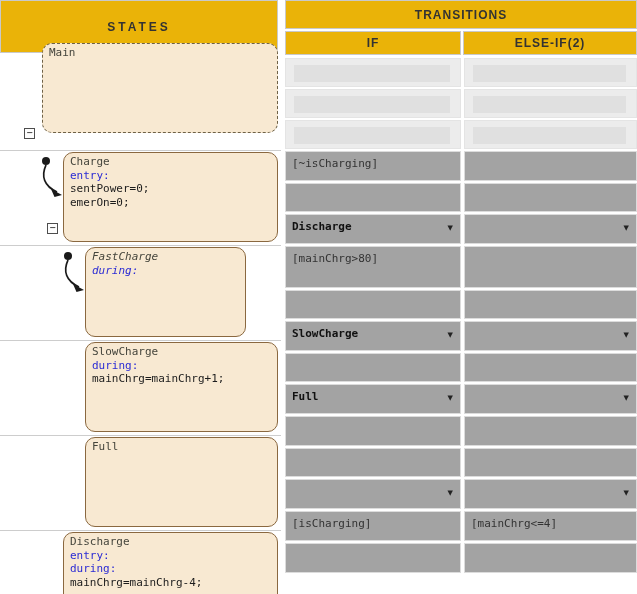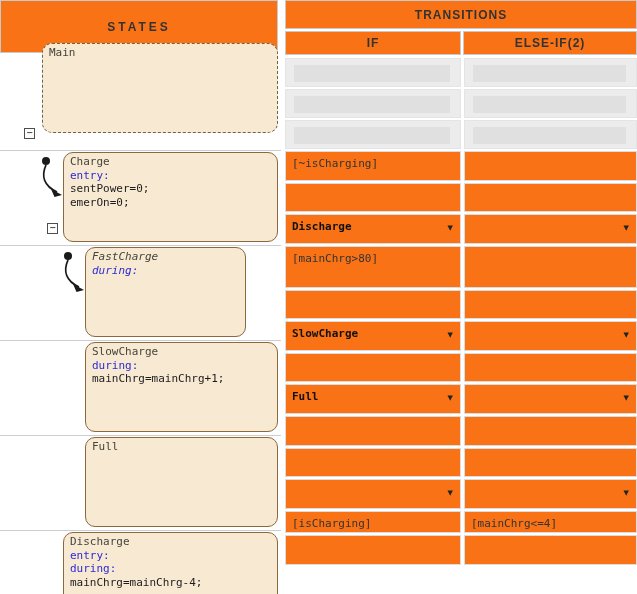--- a/index.html
+++ b/index.html
@@ -1,20 +1,20 @@
 <!DOCTYPE html>
 <html><head>
 <meta charset="utf-8">
 <style>
   html,body{margin:0;padding:0;background:#fff;}
   .app{position:relative;width:637px;height:594px;background:#ffffff;overflow:hidden;
        font-family:"Liberation Sans",sans-serif;}
 
   
-  .panel-header{position:absolute;box-sizing:border-box;background:#f97316;
+  .panel-header{position:absolute;box-sizing:border-box;background:#eab308;
     border:1px solid #c9c9c9;display:flex;align-items:center;justify-content:center;
     font-weight:bold;font-size:12px;color:#333;}
   .states-header{left:0;top:0;width:278px;height:53px;letter-spacing:3px;}
   .transitions-header{left:285px;top:0;width:352px;height:29px;letter-spacing:1px;}
   .col-hdr{position:absolute;top:31px;height:24px;letter-spacing:1px;}
   .col-hdr.if{left:285px;width:176px;}
   .col-hdr.elseif{left:463px;width:174px;}
 
   
   .hsep{position:absolute;left:0;width:281px;height:1px;background:#cdcdcd;}
@@ -43,21 +43,21 @@
   .collapse-charge{left:47px;top:223px;}
 
   
   .darrow{position:absolute;}
   .darrow-charge{left:38px;top:156px;}
   .darrow-fast{left:60px;top:251px;}
 
   
   .rows{position:absolute;left:285px;top:57px;width:352px;}
   .trow{display:flex;}
-  .cell{box-sizing:border-box;background:#f97316;border:1px solid #dcdcdc;
+  .cell{box-sizing:border-box;background:#a3a3a3;border:1px solid #dcdcdc;
     margin-top:1px;margin-bottom:1px;overflow:hidden;}
   .cell.c1{width:176px;margin-right:3px;}
   .cell.c2{flex:1;}
   .cell.dis{background:#ececec;border-color:#e4e4e4;}
   .bar{height:17px;margin:6px 10px 0 8px;background:#e0e0e0;}
   .cond{font-family:"DejaVu Sans Mono",monospace;font-size:11px;color:#333;padding:5px 6px;}
   .dest{font-family:"DejaVu Sans Mono",monospace;font-size:11px;font-weight:bold;
     color:#111;padding:5px 6px;position:relative;}
   .caret{position:absolute;right:7px;top:9px;font-size:7px;color:#222;
     font-family:"DejaVu Sans",sans-serif;}
@@ -217,21 +217,21 @@
       <div class="cell c1 dest">
         <span></span>
         <span class="caret">▼</span>
       </div>
       <div class="cell c2 dest">
         <span></span>
         <span class="caret">▼</span>
       </div>
     </div>
 
-    <div class="trow" style="height:24px">
+    <div class="trow" style="height:32px">
       <div class="cell c1 cond">[isCharging]</div>
       <div class="cell c2 cond">[mainChrg&lt;=4]</div>
     </div>
     <div class="trow" style="height:32px">
       <div class="cell c1"></div>
       <div class="cell c2"></div>
     </div>
 
   </div>
 </div>

